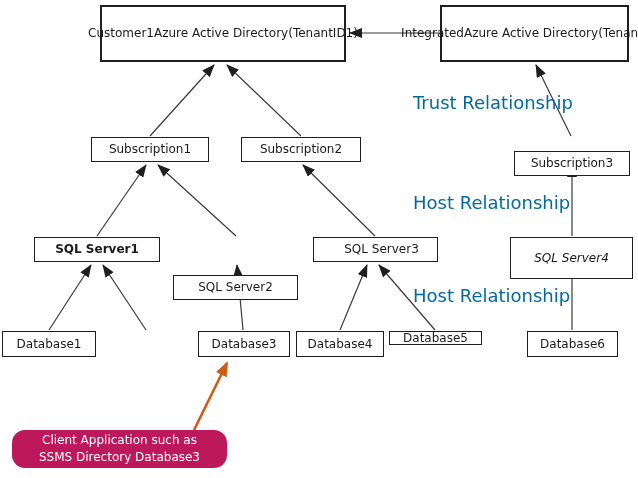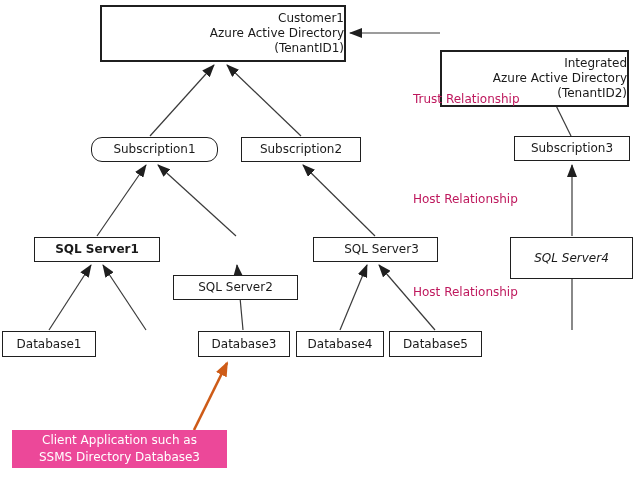--- a/index.html
+++ b/index.html
@@ -31,41 +31,41 @@
     background: #ffffff;
     display: flex;
     align-items: center;
     justify-content: center;
     text-align: center;
     line-height: 15px;
     white-space: nowrap;
   }
   .box.thick {
     border-width: 2px;
-    flex-direction: column;
-    align-items: flex-end;
+    flex-direction: row;
   }
   .rel-label {
     position: absolute;
-    color: #be185d;
-    font-size: 12px;
+    color: #0369a1;
+    font-size: 18px;
     white-space: nowrap;
   }
   .client-app {
     position: absolute;
     box-sizing: border-box;
-    background: #ec4899;
+    background: #be185d;
     color: #ffffff;
     display: flex;
     flex-direction: column;
     align-items: center;
     justify-content: center;
     text-align: center;
     line-height: 17px;
     white-space: nowrap;
+    border-radius: 13px;
   }
 </style>
 </head>
 <body>
 
 <div class="stage">
 
   <svg class="wires" viewBox="0 0 638 478" xmlns="http://www.w3.org/2000/svg">
     <defs>
       <marker id="arrBlack" markerUnits="userSpaceOnUse" markerWidth="13" markerHeight="10" refX="12" refY="5" orient="auto">
@@ -95,39 +95,40 @@
 
     <line x1="194" y1="430" x2="227" y2="363" stroke="#ce5b17" stroke-width="2.6" marker-end="url(#arrOrange)"></line>
   </svg>
 
   <div class="box thick" style="left:100px; top:5px; width:246px; height:57px;">
     <span>Customer1</span>
     <span>Azure Active Directory</span>
     <span>(TenantID1)</span>
   </div>
 
-  <div class="box thick" style="left:440px; top:5px; width:189px; height:57px;margin-top:45px;">
+  <div class="box thick" style="left:440px; top:5px; width:189px; height:57px;">
     <span>Integrated</span>
     <span>Azure Active Directory</span>
     <span>(TenantID2)</span>
   </div>
 
-  <div class="box" style="left:91px; top:137px; width:127px; height:25px;border-radius:11px;">Subscription1</div>
+  <div class="box" style="left:91px; top:137px; width:118px; height:25px;">Subscription1</div>
   <div class="box" style="left:241px; top:137px; width:120px; height:25px;">Subscription2</div>
-  <div class="box" style="left:514px; top:136px; width:116px; height:25px;">Subscription3</div>
+  <div class="box" style="left:514px; top:151px; width:116px; height:25px;">Subscription3</div>
 
   <div class="box" style="left:34px; top:237px; width:126px; height:25px;font-weight:bold;">SQL Server1</div>
   <div class="box" style="left:173px; top:237px; width:125px; height:25px;margin-top:38px;">SQL Server2</div>
   <div class="box" style="left:313px; top:237px; width:125px; height:25px;padding-left:12px;">SQL Server3</div>
   <div class="box" style="left:510px; top:237px; width:123px; height:42px;font-style:italic;">SQL Server4</div>
 
   <div class="box" style="left:2px; top:331px; width:94px; height:26px;">Database1</div>
   <div class="box" style="left:198px; top:331px; width:92px; height:26px;">Database3</div>
   <div class="box" style="left:296px; top:331px; width:88px; height:26px;">Database4</div>
-  <div class="box" style="left:389px; top:331px; width:93px; height:26px;">Database5</div>
+  <div class="box" style="left:389px; top:331px; width:93px; height:14px;">Database5</div>
+  <div class="box" style="left:527px; top:331px; width:91px; height:26px;">Database6</div>
 
   <div class="rel-label" style="left:413px; top:92px;">Trust Relationship</div>
   <div class="rel-label" style="left:413px; top:192px;">Host Relationship</div>
   <div class="rel-label" style="left:413px; top:285px;">Host Relationship</div>
 
   <div class="client-app" style="left:12px; top:430px; width:215px; height:38px;">
     <span>Client Application such as</span>
     <span>SSMS Directory Database3</span>
   </div>
 

